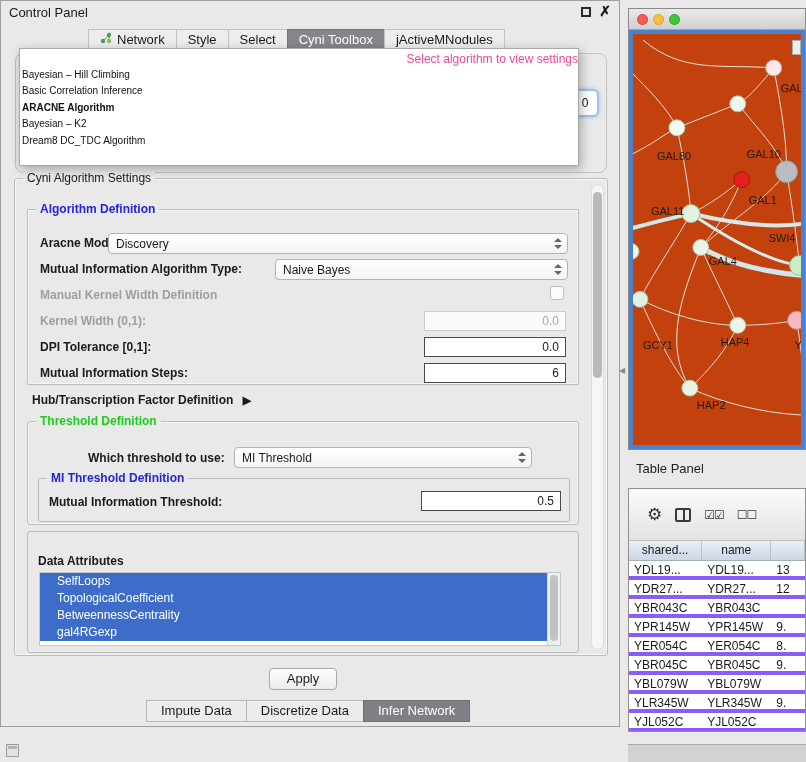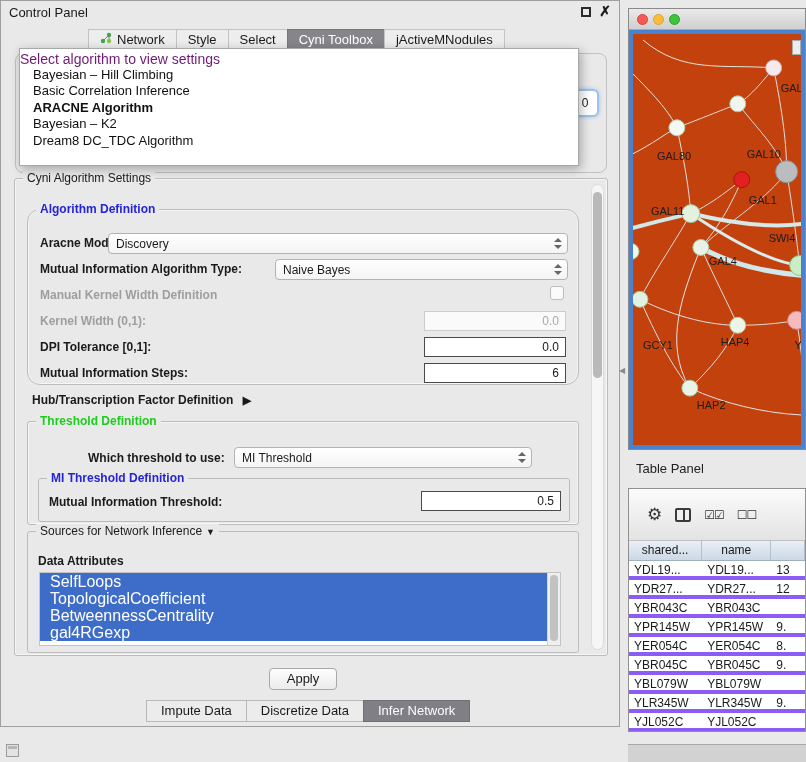--- a/index.html
+++ b/index.html
@@ -21,39 +21,39 @@
 
   .selector-outline { position:absolute; left:14px; top:52px; width:592px; height:120px;
                       border:1px solid #c2c2c2; border-radius:8px; }
   .spinner-box { position:absolute; left:570px; top:88px; width:28px; height:28px; background:#fff;
                  border:2px solid #9ec1ea; border-radius:6px; box-shadow:0 0 4px #9ec1ea;
                  line-height:24px; text-align:center; z-index:5; }
 
   
   .algo-popup { position:absolute; left:18px; top:47px; width:560px; height:118px; background:#fff;
                 border:1px solid #a8a8a8; box-shadow:2px 3px 10px rgba(0,0,0,.3); z-index:50; padding-top:2px; }
-  .dd-placeholder { text-align:left; color:#701a75; font-size:14px; line-height:16px; }
-  .dd-item { font-size:13px; line-height:16.4px; padding-left:13px; color:#111; white-space:nowrap; }
+  .dd-placeholder { text-align:right; color:#ec4899; font-size:12px; line-height:16px; }
+  .dd-item { font-size:10px; line-height:16.4px; padding-left:2px; color:#111; white-space:nowrap; }
   .dd-item.dd-sel { font-weight:bold; }
 
   
   .settings-group { position:absolute; left:13px; top:177px; width:594px; height:478px;
                     border:1px solid #bcbcbc; border-radius:3px;
                     box-shadow:inset 0 0 0 1px rgba(255,255,255,.6); }
   .group-title { position:absolute; top:-8px; left:8px; background:#e9e9e9; padding:0 4px;
                  font-size:12px; white-space:nowrap; }
   .blue-title { color:#2424d8; font-weight:bold; }
   .green-title { color:#1ecb1e; font-weight:bold; }
 
   .main-scroll { position:absolute; right:3px; top:5px; width:13px; height:466px; background:#f6f6f6;
                  border:1px solid #dcdcdc; border-radius:7px; }
   .main-thumb { position:absolute; left:1px; top:7px; width:9px; height:186px; background:#b9b9b9; border-radius:6px; }
 
   .alg-group { position:absolute; left:12px; top:30px; width:552px; height:176px;
-               border:1px solid #bcbcbc; border-radius:13px; box-shadow:inset 0 0 0 1px rgba(255,255,255,.6); }
+               border:1px solid #bcbcbc; border-radius:1px; box-shadow:inset 0 0 0 1px rgba(255,255,255,.6); }
   .thr-group { position:absolute; left:12px; top:242px; width:552px; height:104px;
                border:1px solid #bcbcbc; border-radius:3px; box-shadow:inset 0 0 0 1px rgba(255,255,255,.6);text-decoration:underline; }
   .mi-group  { position:absolute; left:10px; top:56px; width:532px; height:44px;
                border:1px solid #bcbcbc; border-radius:3px; }
   .src-group { position:absolute; left:12px; top:352px; width:552px; height:122px;
                border:1px solid #bcbcbc; border-radius:3px; }
 
   .flabel { position:absolute; font-weight:bold; font-size:12px; line-height:14px; white-space:nowrap; }
   .flabel.disabled { color:#9e9e9e; }
 
@@ -72,22 +72,22 @@
 
   .checkbox { position:absolute; width:14px; height:14px; background:#fbfbfb; border:1px solid #bdbdbd; border-radius:3px; }
 
   .hub-row { position:absolute; left:17px; top:214px; font-weight:bold; font-size:12px; }
   .hub-arrow { font-size:11px; margin-left:6px; }
 
   .src-title-arrow { font-size:9px; margin-left:4px; }
   .src-sub { position:absolute; left:10px; top:22px; font-weight:bold; font-size:12px; }
   .src-list { position:absolute; left:11px; top:40px; width:522px; height:74px; background:#fff;
               border:1px solid #c4c4c4; overflow:hidden; }
-  .src-item { width:508px; height:17px; background:#3d6dc8; color:#fff; font-size:16px;
-              line-height:17px; padding-left:10px; white-space:nowrap; }
+  .src-item { width:508px; height:17px; background:#3d6dc8; color:#fff; font-size:12px;
+              line-height:17px; padding-left:17px; white-space:nowrap; }
   .src-scroll { position:absolute; right:0; top:0; bottom:0; width:13px; background:#efefef; border-left:1px solid #d5d5d5; }
   .src-thumb { position:absolute; left:2px; top:2px; width:8px; height:66px; background:#c2c2c2; border-radius:4px; }
 
   .apply-btn { position:absolute; left:268px; top:667px; width:68px; height:22px; border-radius:4px;
                border:1px solid #a8a8a8; background:linear-gradient(#fdfdfd,#ececec);
                font-size:13px; text-align:center; line-height:20px; }
 
   .bottom-tabs { position:absolute; left:146px; top:699px; height:22px; display:flex; }
   .btab { padding:0 14px; line-height:20px; font-size:13px; background:#ececec;
           border:1px solid #b8b8b8; margin-left:-1px; white-space:nowrap; }
@@ -238,21 +238,20 @@
       </div>
 
       <div class="mi-group">
         <span class="group-title blue-title">MI Threshold Definition</span>
         <span class="flabel" style="left:10px; top:16px;">Mutual Information Threshold:</span>
         <div class="tfield strong" style="left:382px; top:12px; width:140px;">0.5</div>
       </div>
     </div>
 
     <div class="src-group">
-      <span class="group-title"><span>Sources for Network Inference</span><span class="src-title-arrow">▼</span></span>
       <span class="src-sub">Data Attributes</span>
       <div class="src-list">
         <div id="src-list">
             <div class="src-item">SelfLoops</div>
             <div class="src-item">TopologicalCoefficient</div>
             <div class="src-item">BetweennessCentrality</div>
             <div class="src-item">gal4RGexp</div>
           </div>
         <div class="src-scroll">
             <div class="src-thumb"></div>

